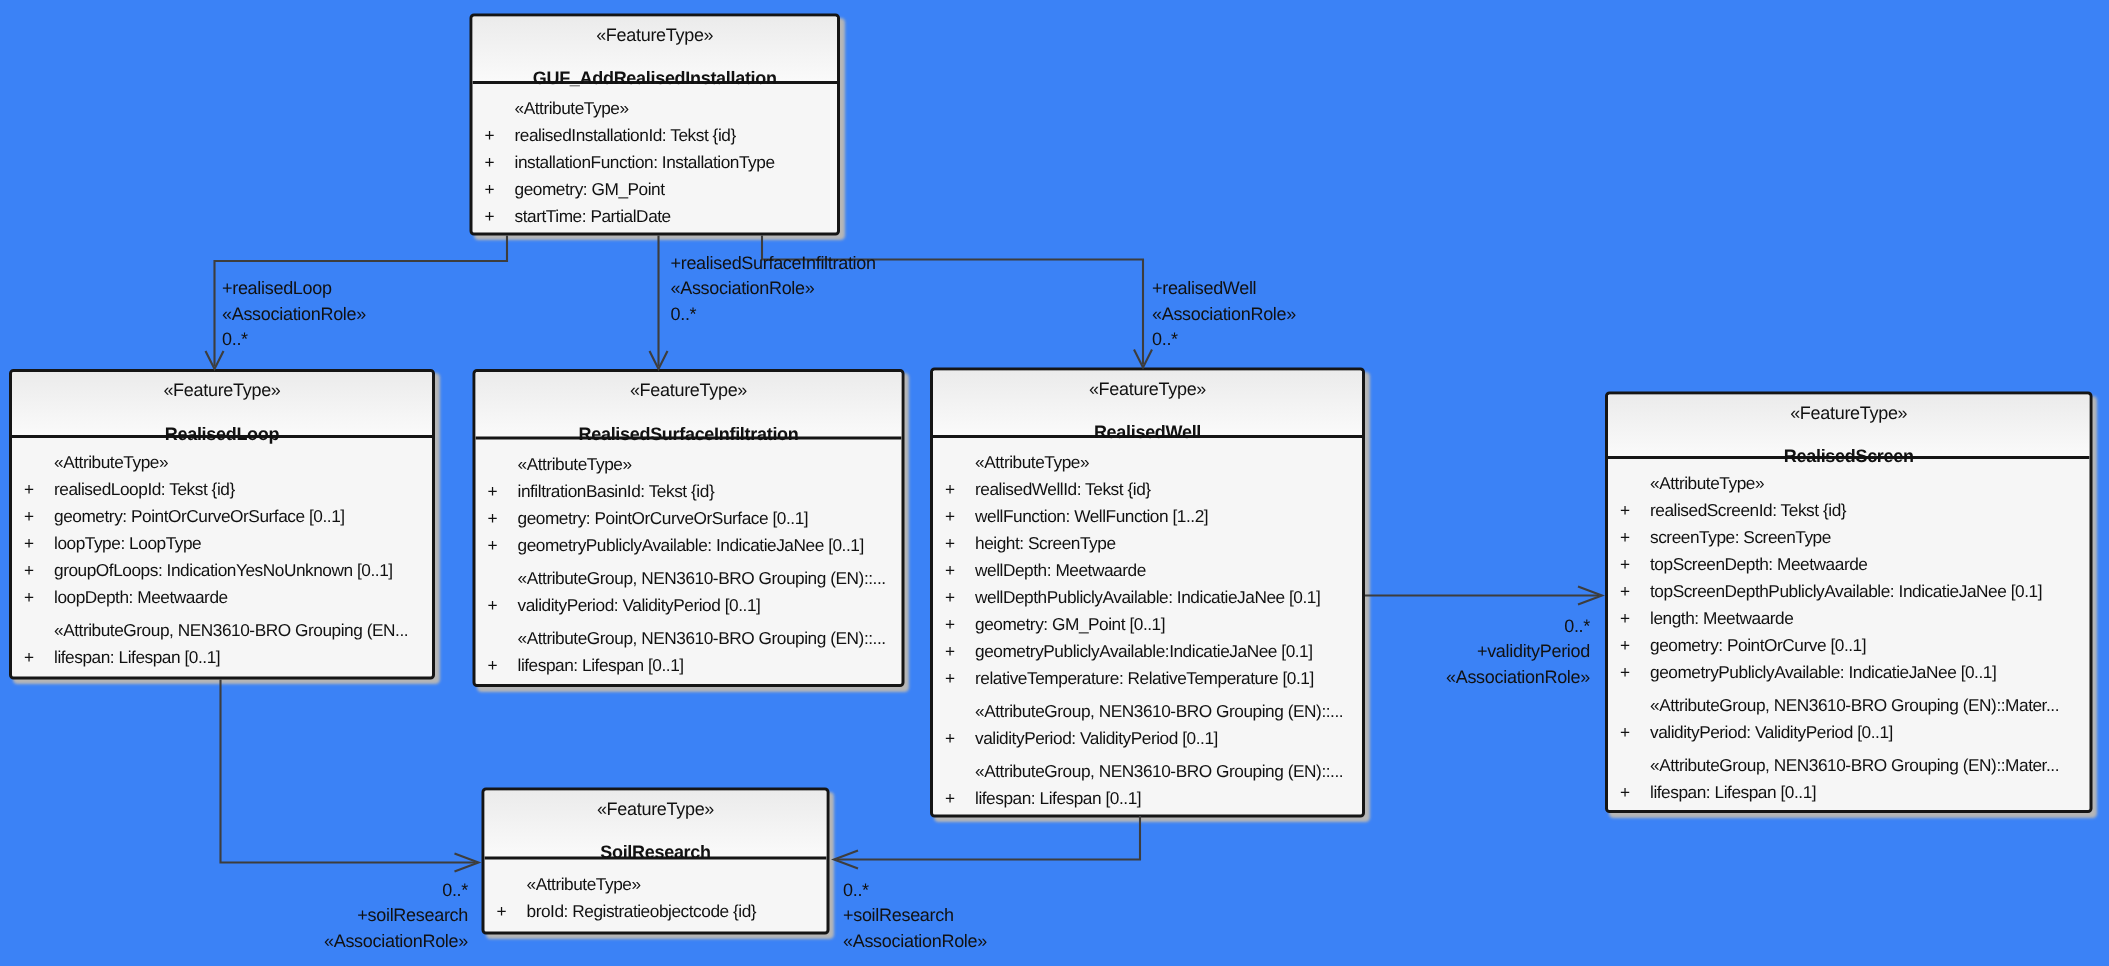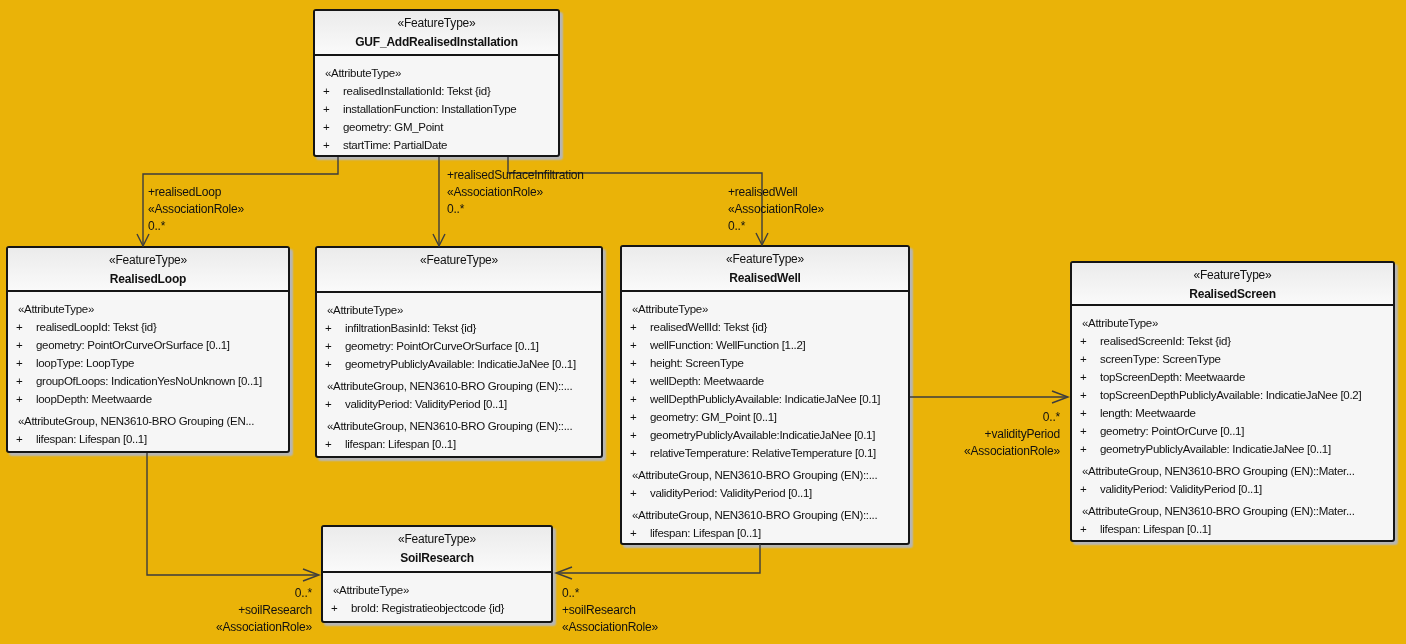--- a/index.html
+++ b/index.html
@@ -1,34 +1,34 @@
 <!DOCTYPE html>
 <html><head>
 <meta charset="utf-8">
 <style>
   html,body{margin:0;padding:0;background:#ffffff;}
   body{font-family:"Liberation Sans", sans-serif;color:#111;}
-  #canvas{position:relative;width:1406px;height:644px;background:#eab308;overflow:hidden;}
+  #canvas{position:relative;width:1406px;height:644px;background:#3b82f6;overflow:hidden;}
   #connector-layer{position:absolute;left:0;top:0;width:1406px;height:644px;z-index:2;pointer-events:none;}
   .conn{fill:none;stroke:#3d3d3d;stroke-width:1.4;}
   .uml-class{
     position:absolute;z-index:1;box-sizing:border-box;
     background:#f6f6f6;border:2px solid #151515;border-radius:3px;
     box-shadow:3px 3px 2px #b6b6b6;overflow:hidden;
   }
   .uml-header{
     text-align:center;border-bottom:2px solid #151515;box-sizing:border-box;
     background:linear-gradient(180deg,#ebebeb,#fafafa);
     padding-top:5px;
   }
   .stereotype{font-size:12px;letter-spacing:-0.2px;}
-  .class-name{font-size:12px;font-weight:bold;margin-top:5px;letter-spacing:-0.2px;}
+  .class-name{font-size:12px;font-weight:bold;margin-top:15px;letter-spacing:-0.2px;}
   .uml-body{padding-top:4px;}
   .row{height:18px;line-height:18px;font-size:11.5px;letter-spacing:-0.3px;white-space:nowrap;overflow:hidden;}
-  .row.group{padding-left:10px;margin-top:4px;}
+  .row.group{padding-left:28px;margin-top:4px;}
   .vis{display:inline-block;margin-left:8px;width:20px;}
   .conn-label{position:absolute;z-index:3;font-size:12px;line-height:17px;letter-spacing:-0.2px;white-space:nowrap;}
 </style>
 </head>
 <body>
 
 <div id="canvas">
   <svg id="connector-layer" viewBox="0 0 1406 644" xmlns="http://www.w3.org/2000/svg">
 
     <g>
@@ -86,20 +86,21 @@
         <div class="row attr"><span class="vis">+</span><span class="txt">loopType: LoopType</span></div>
         <div class="row attr"><span class="vis">+</span><span class="txt">groupOfLoops: IndicationYesNoUnknown [0..1]</span></div>
         <div class="row attr"><span class="vis">+</span><span class="txt">loopDepth: Meetwaarde</span></div>
         <div class="row group">«AttributeGroup, NEN3610-BRO Grouping (EN...</div>
         <div class="row attr"><span class="vis">+</span><span class="txt">lifespan: Lifespan [0..1]</span></div>
       </div>
     </div>
     <div class="uml-class" style="left: 315px; top: 246px; width: 288px; height: 212px;">
       <div class="uml-header" style="height: 45px;">
         <div class="stereotype">«FeatureType»</div>
+        <div class="class-name">RealisedSurfaceInfiltration</div>
       </div>
       <div class="uml-body">
         <div class="row group">«AttributeType»</div>
         <div class="row attr"><span class="vis">+</span><span class="txt">infiltrationBasinId: Tekst {id}</span></div>
         <div class="row attr"><span class="vis">+</span><span class="txt">geometry: PointOrCurveOrSurface [0..1]</span></div>
         <div class="row attr"><span class="vis">+</span><span class="txt">geometryPubliclyAvailable: IndicatieJaNee [0..1]</span></div>
         <div class="row group">«AttributeGroup, NEN3610-BRO Grouping (EN)::...</div>
         <div class="row attr"><span class="vis">+</span><span class="txt">validityPeriod: ValidityPeriod [0..1]</span></div>
         <div class="row group">«AttributeGroup, NEN3610-BRO Grouping (EN)::...</div>
         <div class="row attr"><span class="vis">+</span><span class="txt">lifespan: Lifespan [0..1]</span></div>
@@ -129,21 +130,21 @@
     <div class="uml-class" style="left: 1070px; top: 261px; width: 325px; height: 281px;">
       <div class="uml-header" style="height: 43px;">
         <div class="stereotype">«FeatureType»</div>
         <div class="class-name">RealisedScreen</div>
       </div>
       <div class="uml-body">
         <div class="row group">«AttributeType»</div>
         <div class="row attr"><span class="vis">+</span><span class="txt">realisedScreenId: Tekst {id}</span></div>
         <div class="row attr"><span class="vis">+</span><span class="txt">screenType: ScreenType</span></div>
         <div class="row attr"><span class="vis">+</span><span class="txt">topScreenDepth: Meetwaarde</span></div>
-        <div class="row attr"><span class="vis">+</span><span class="txt">topScreenDepthPubliclyAvailable: IndicatieJaNee [0.2]</span></div>
+        <div class="row attr"><span class="vis">+</span><span class="txt">topScreenDepthPubliclyAvailable: IndicatieJaNee [0.1]</span></div>
         <div class="row attr"><span class="vis">+</span><span class="txt">length: Meetwaarde</span></div>
         <div class="row attr"><span class="vis">+</span><span class="txt">geometry: PointOrCurve [0..1]</span></div>
         <div class="row attr"><span class="vis">+</span><span class="txt">geometryPubliclyAvailable: IndicatieJaNee [0..1]</span></div>
         <div class="row group">«AttributeGroup, NEN3610-BRO Grouping (EN)::Mater...</div>
         <div class="row attr"><span class="vis">+</span><span class="txt">validityPeriod: ValidityPeriod [0..1]</span></div>
         <div class="row group">«AttributeGroup, NEN3610-BRO Grouping (EN)::Mater...</div>
         <div class="row attr"><span class="vis">+</span><span class="txt">lifespan: Lifespan [0..1]</span></div>
       </div>
     </div>
     <div class="uml-class" style="left: 321px; top: 525px; width: 232px; height: 98px;">
@@ -159,21 +160,21 @@
     <div class="conn-label" style="left: 148px; top: 184px;">
       <div>+realisedLoop</div>
       <div>«AssociationRole»</div>
       <div>0..*</div>
     </div>
     <div class="conn-label" style="left: 447px; top: 167px;">
       <div>+realisedSurfaceInfiltration</div>
       <div>«AssociationRole»</div>
       <div>0..*</div>
     </div>
-    <div class="conn-label" style="left: 728px; top: 184px;">
+    <div class="conn-label" style="left: 768px; top: 184px;">
       <div>+realisedWell</div>
       <div>«AssociationRole»</div>
       <div>0..*</div>
     </div>
     <div class="conn-label" style="right: 346px; text-align: right; top: 409px;">
       <div>0..*</div>
       <div>+validityPeriod</div>
       <div>«AssociationRole»</div>
     </div>
     <div class="conn-label" style="right: 1094px; text-align: right; top: 585px;">

